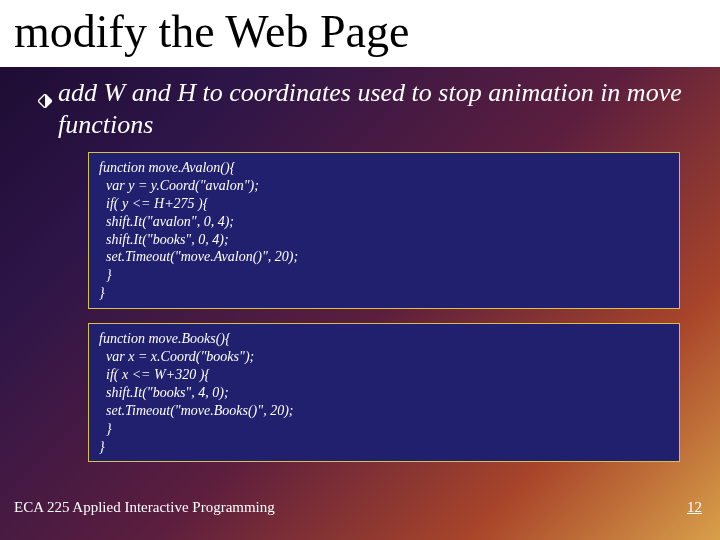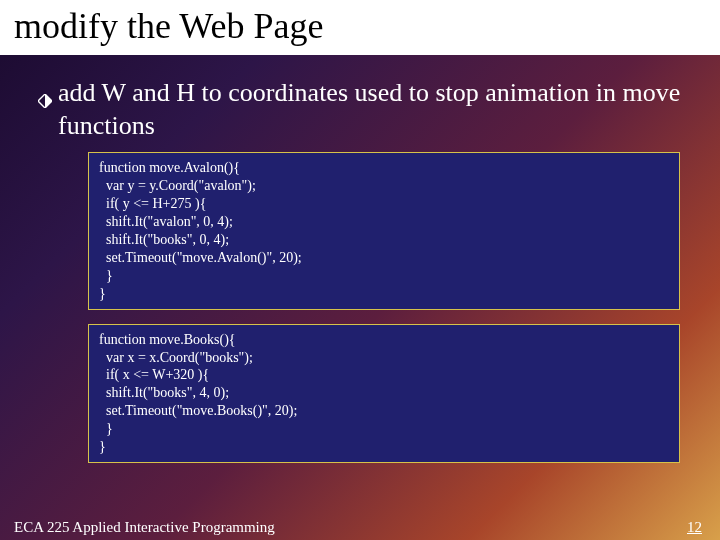--- a/index.html
+++ b/index.html
@@ -11,26 +11,27 @@
   .slide {
     width: 720px;
     height: 540px;
     position: relative;
     background: linear-gradient(135deg, #1a0a2e 0%, #2d1548 25%, #5c1e3e 55%, #a8452a 80%, #d8a04a 100%);
   }
   .title-bar {
     background: #ffffff;
     padding: 6px 14px 8px 14px;
     color: #000;
-    font-size: 36px;
+    font-size: 46px;
     font-weight: 400;
     line-height: 1.15;
   }
   .body-area {
-    padding: 20px 24px 0 28px;
+    padding: 8px 24px 0 28px;
+    font-style: italic;
   }
   .bullet-row {
     display: flex;
     align-items: flex-start;
     color: #ffffff;
     font-size: 26px;
     line-height: 1.25;
     margin-left: 10px;
     margin-top: 2px;
   }
@@ -46,21 +47,21 @@
     color: #ffffff;
     font-family: "Times New Roman", Times, serif;
     font-size: 14px;
     line-height: 1.28;
     padding: 6px 10px 6px 10px;
     margin: 10px 16px 14px 60px;
     white-space: pre;
   }
   .footer {
     position: absolute;
-    left: 0; right: 0; bottom: 4px;
+    left: 0; right: 0; bottom: 24px;
     display: flex;
     justify-content: space-between;
     padding: 0 18px 0 14px;
     color: #ffffff;
     font-size: 15px;
   }
   .footer-left {}
   .footer-right { color: #ffffff; text-decoration: underline; }
 </style>
 </head>

